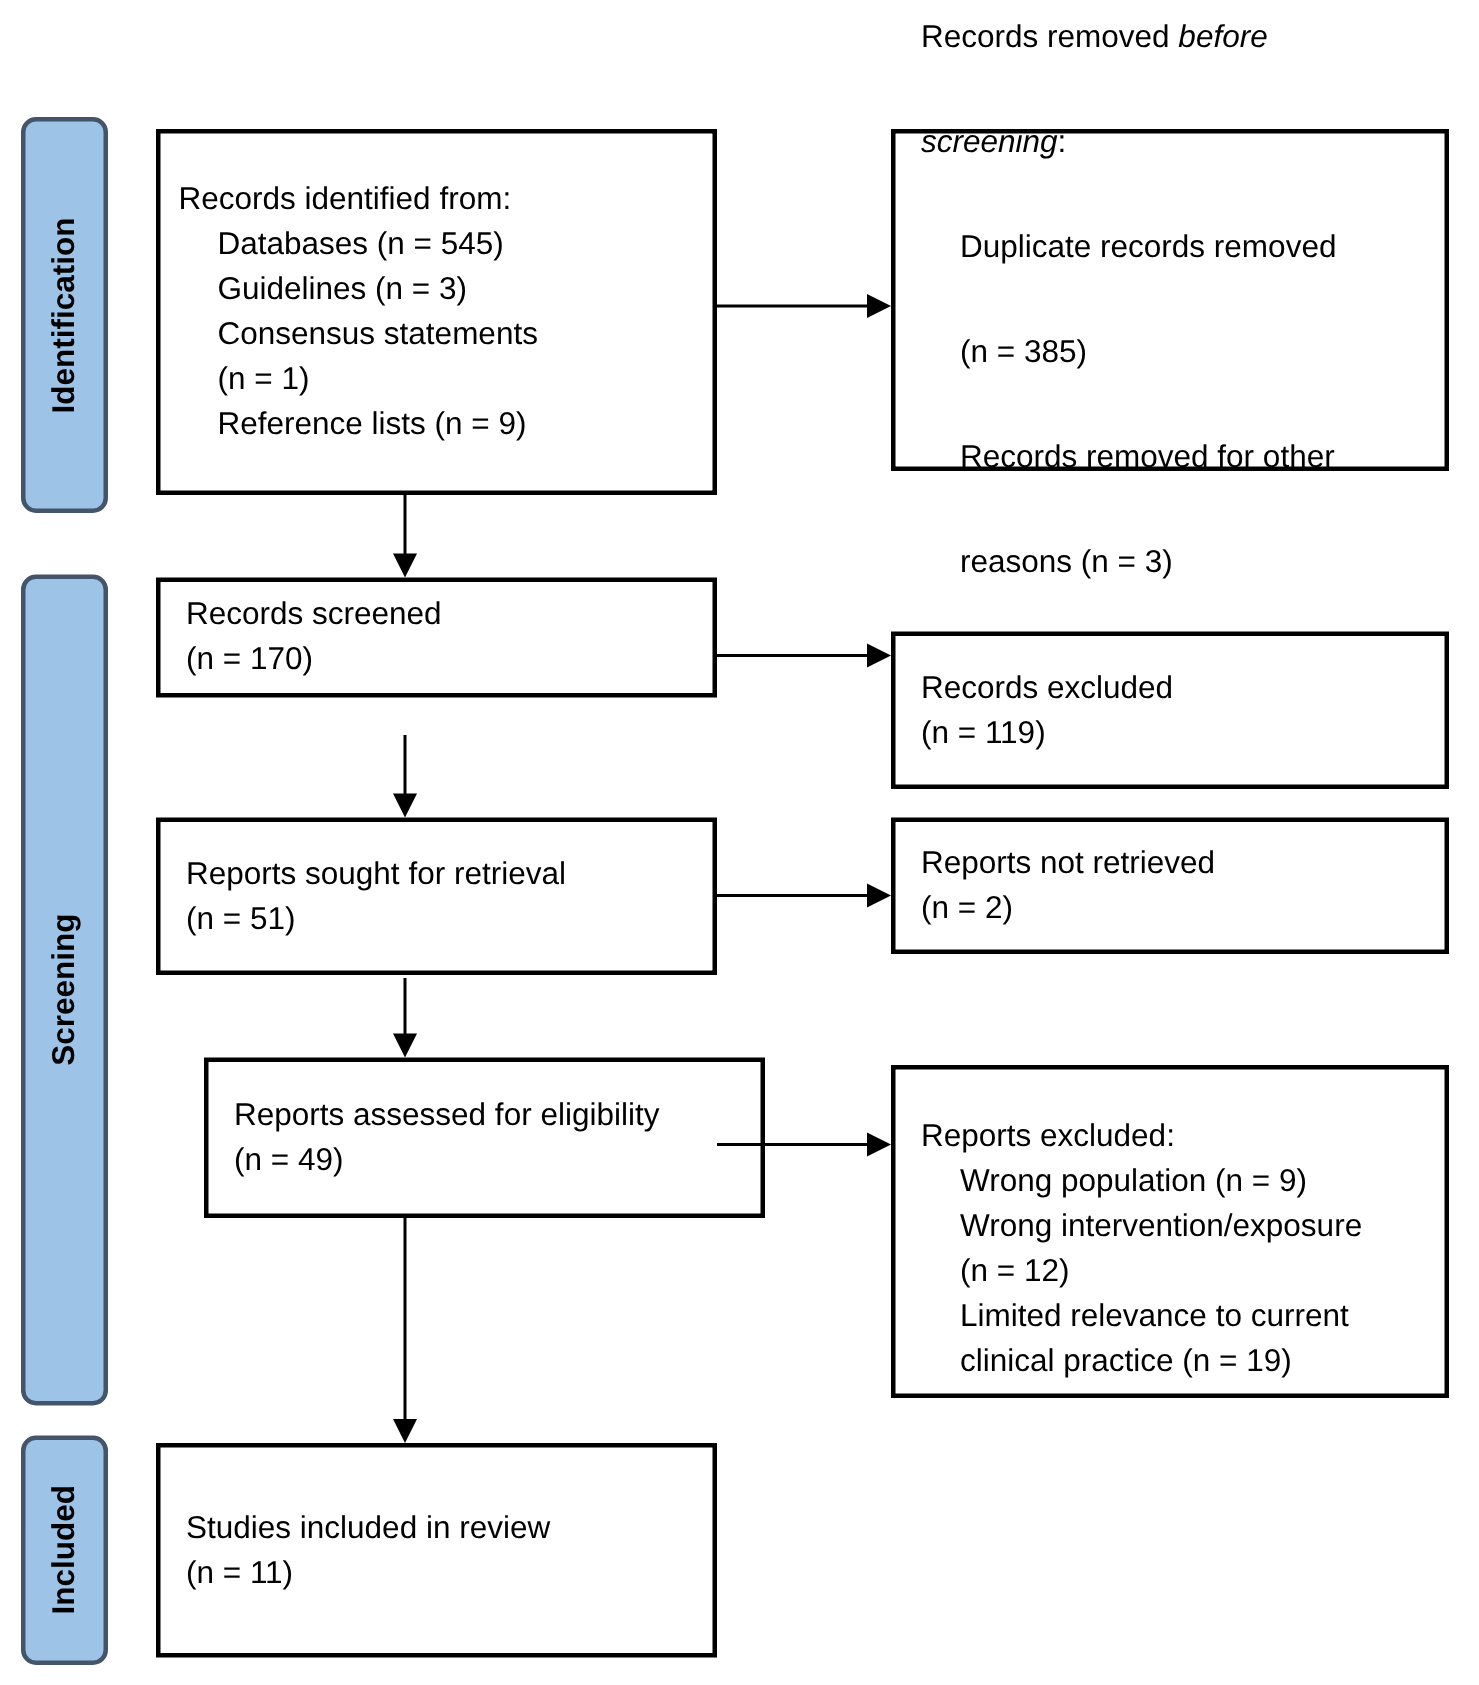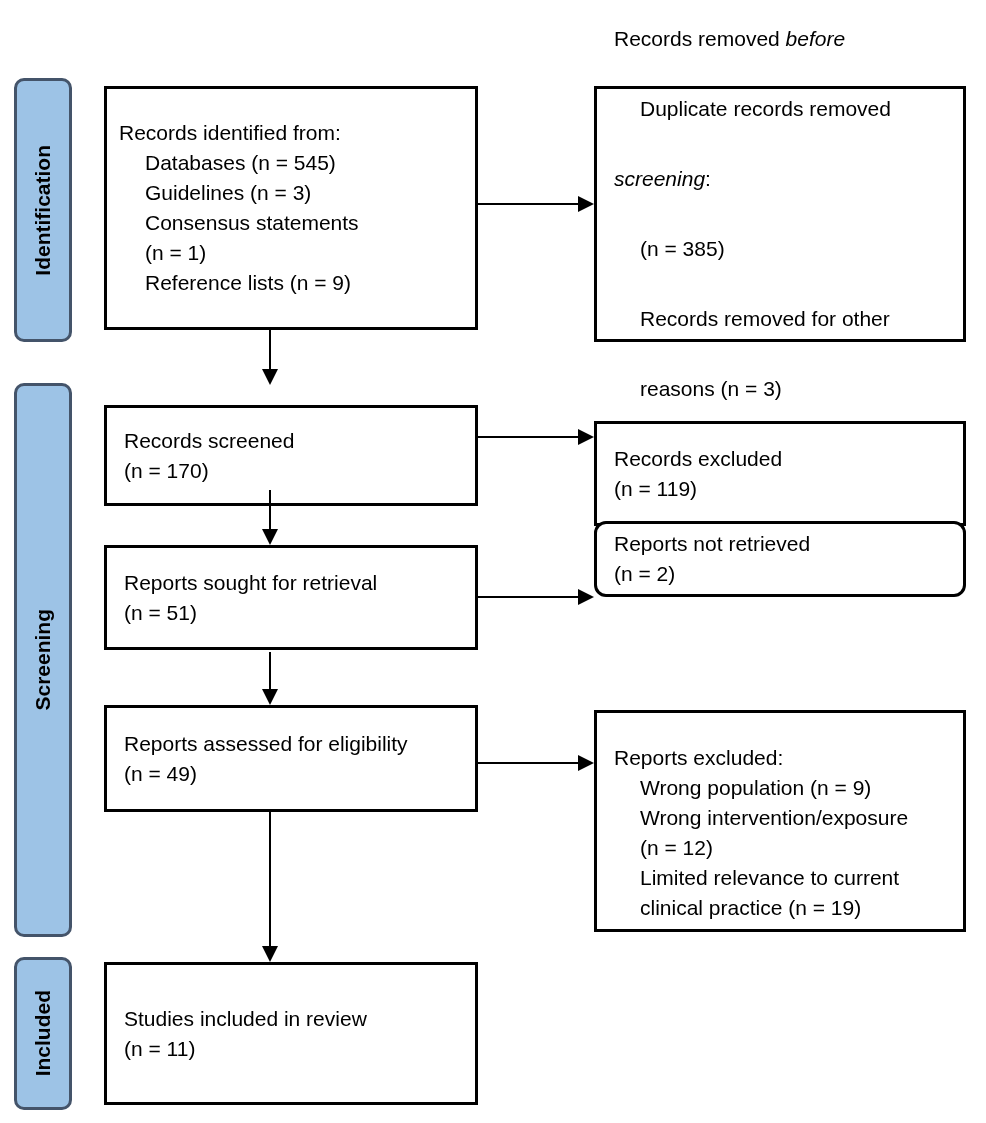--- a/index.html
+++ b/index.html
@@ -52,26 +52,26 @@
     border: 3px solid #000000;
     box-sizing: border-box;
     display: flex; flex-direction: column; justify-content: center;
     padding: 6px 10px 6px 17px;
     font-size: 21px;
     line-height: 30px;
   }
   .col-left  { left: 104px; width: 374px; }
   .col-right { left: 594px; width: 372px; }
   .box-records-identified   { top: 86px;  height: 244px; padding-left: 12px; }
-  .box-records-removed      { top: 86px;  height: 256px; gap: 40px; }
-  .box-records-screened     { top: 385px; height: 101px; margin-top: 20px; }
+  .box-records-removed      { top: 86px;  height: 228px; gap: 40px; }
+  .box-records-screened     { top: 385px; height: 80px; }
   .box-records-excluded     { top: 385px; height: 105px; margin-top: 36px; }
   .box-reports-sought       { top: 545px; height: 105px; }
-  .box-reports-not-retrieved{ top: 521px; height: 76px; border-radius: 12px; }
-  .box-reports-assessed     { top: 705px; height: 107px; }
+  .box-reports-not-retrieved{ top: 545px; height: 91px; }
+  .box-reports-assessed     { top: 705px; height: 107px; margin-left: 32px; }
   .box-reports-excluded     { top: 710px; height: 222px; justify-content: flex-end; }
   .box-studies-included     { top: 962px; height: 143px; }
   .ln  { white-space: nowrap; }
   .ind { margin-left: 26px; }
   em   { font-style: italic; }
 
   
   .harrow {
     position: absolute;
     height: 2px;
@@ -149,22 +149,22 @@
     <div class="ln">(n = 49)</div>
   </div>
 
   <div class="box col-left box-studies-included">
     <div class="ln">Studies included in review</div>
     <div class="ln">(n = 11)</div>
   </div>
 
   <div class="box col-right box-records-removed">
     <div class="ln"><span>Records removed </span><em>before</em></div>
+    <div class="ln"><em>screening</em><span>:</span></div>
     <div class="ln ind">Duplicate records removed</div>
-    <div class="ln"><em>screening</em><span>:</span></div>
     <div class="ln ind">(n = 385)</div>
     <div class="ln ind">Records removed for other</div>
     <div class="ln ind">reasons (n = 3)</div>
   </div>
 
   <div class="box col-right box-records-excluded">
     <div class="ln">Records excluded</div>
     <div class="ln">(n = 119)</div>
   </div>
 

